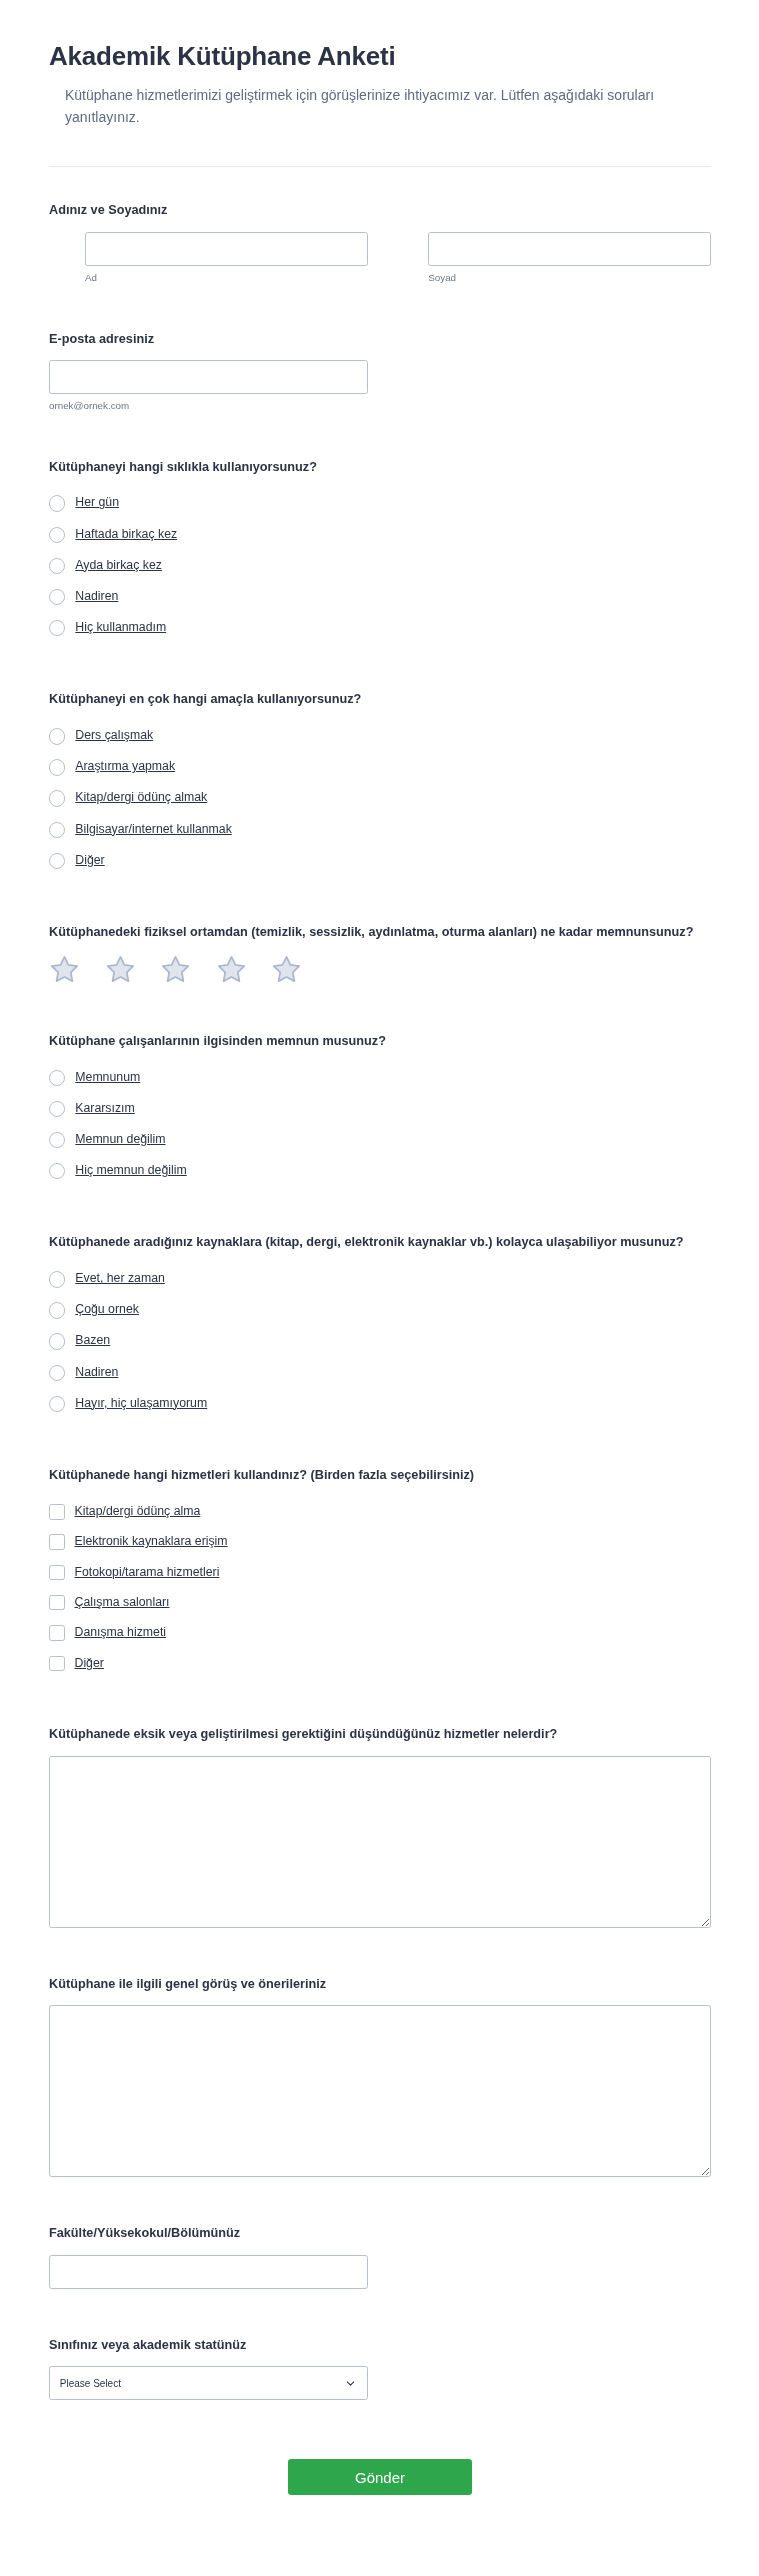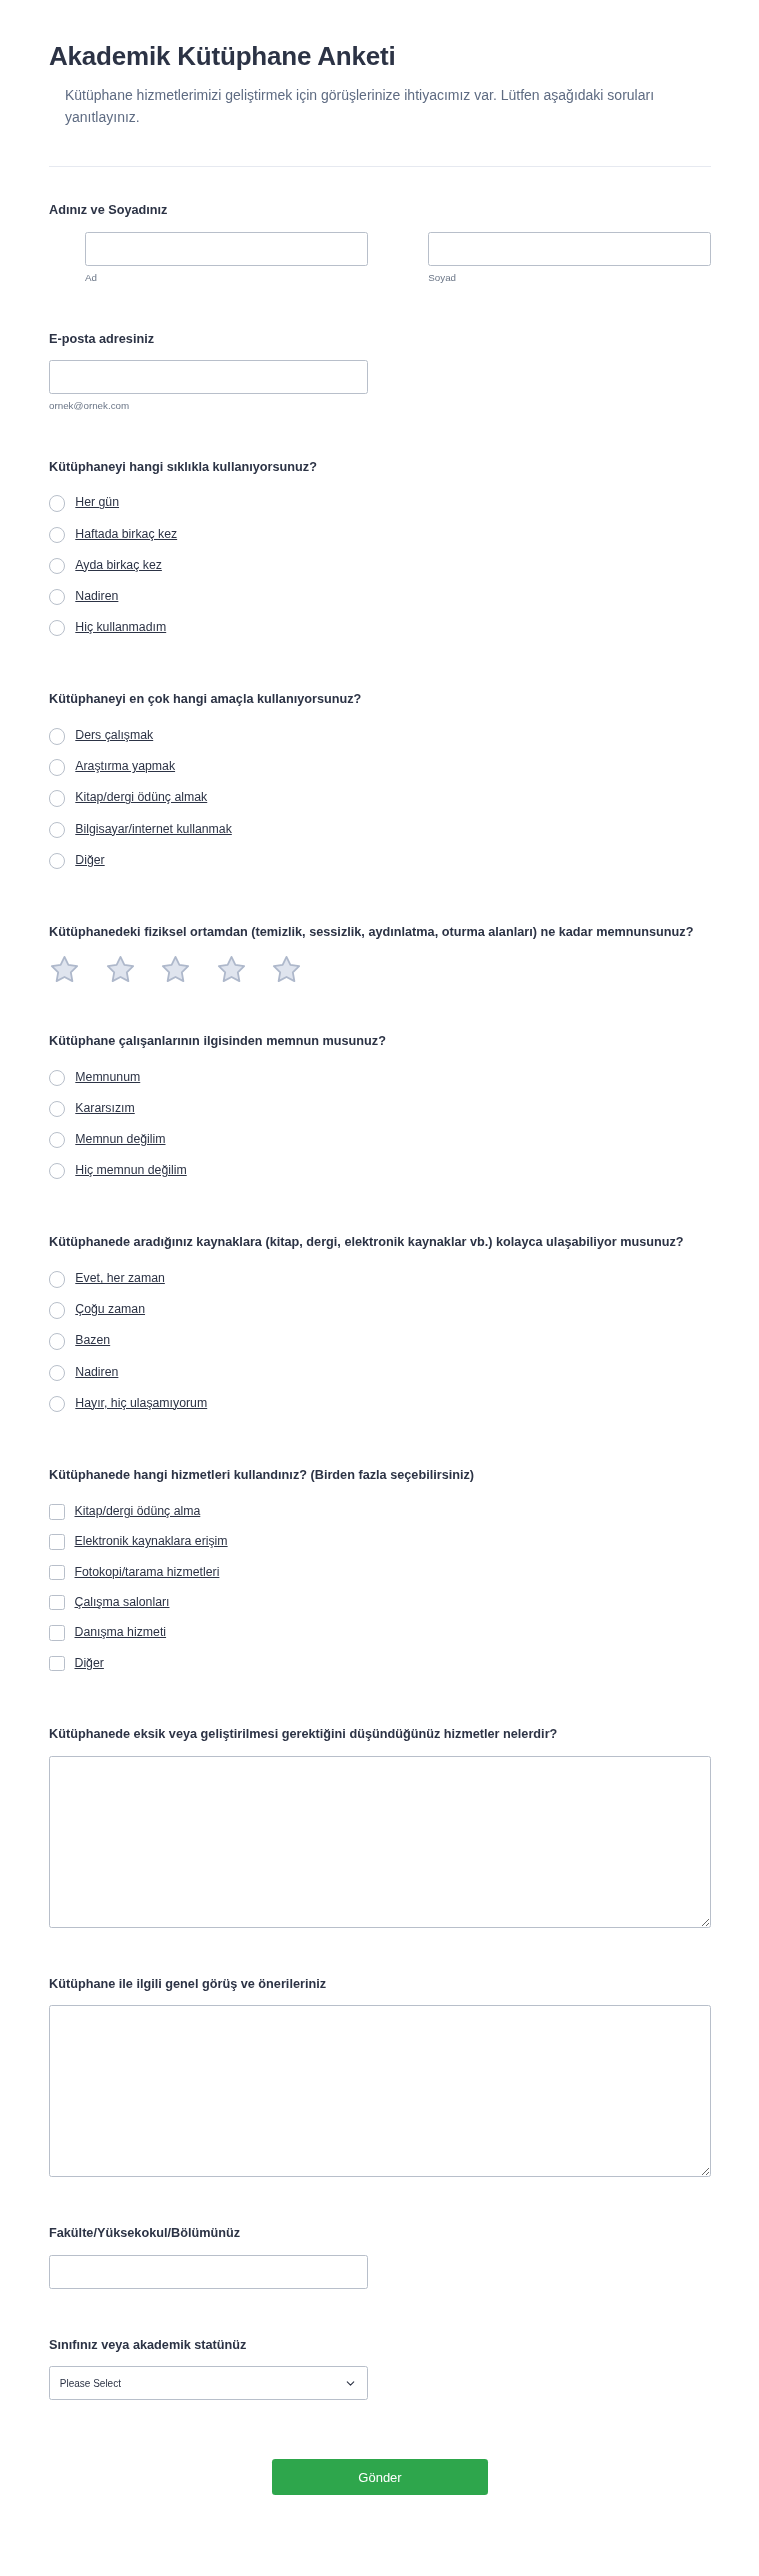--- a/index.html
+++ b/index.html
@@ -126,23 +126,23 @@
     cursor: pointer;
   }
   .chevron { width: 13px; height: 13px; flex: 0 0 auto; }
   .chevron path { fill: none; stroke: #2c3345; stroke-width: 2; stroke-linecap: round; stroke-linejoin: round; }
   .submit-row { display: flex; justify-content: center; margin-top: 59px; }
   .submit-btn {
     background: var(--accent-green, #2EA64C);
     color: #ffffff;
     border: none;
     border-radius: 3.3px;
-    width: 216px;
+    width: 184px;
     height: 36px;
-    font-size: 13px;
+    font-size: 15px;
     font-weight: 500;
     font-family: inherit;
     cursor: pointer;
   }
 </style>
 </head>
 <body>
 
 <div class="form-card">
 
@@ -272,21 +272,21 @@
 
   <section class="question">
     <span class="q-label">Kütüphanede aradığınız kaynaklara (kitap, dergi, elektronik kaynaklar vb.) kolayca ulaşabiliyor musunuz?</span>
     <div class="options">
       <div class="option">
         <span class="radio"></span>
         <span class="opt-label">Evet, her zaman</span>
       </div>
       <div class="option">
         <span class="radio"></span>
-        <span class="opt-label">Çoğu zaman</span>
+        <span class="opt-label">Çoğu ornek</span>
       </div>
       <div class="option">
         <span class="radio"></span>
         <span class="opt-label">Bazen</span>
       </div>
       <div class="option">
         <span class="radio"></span>
         <span class="opt-label">Nadiren</span>
       </div>
       <div class="option">

